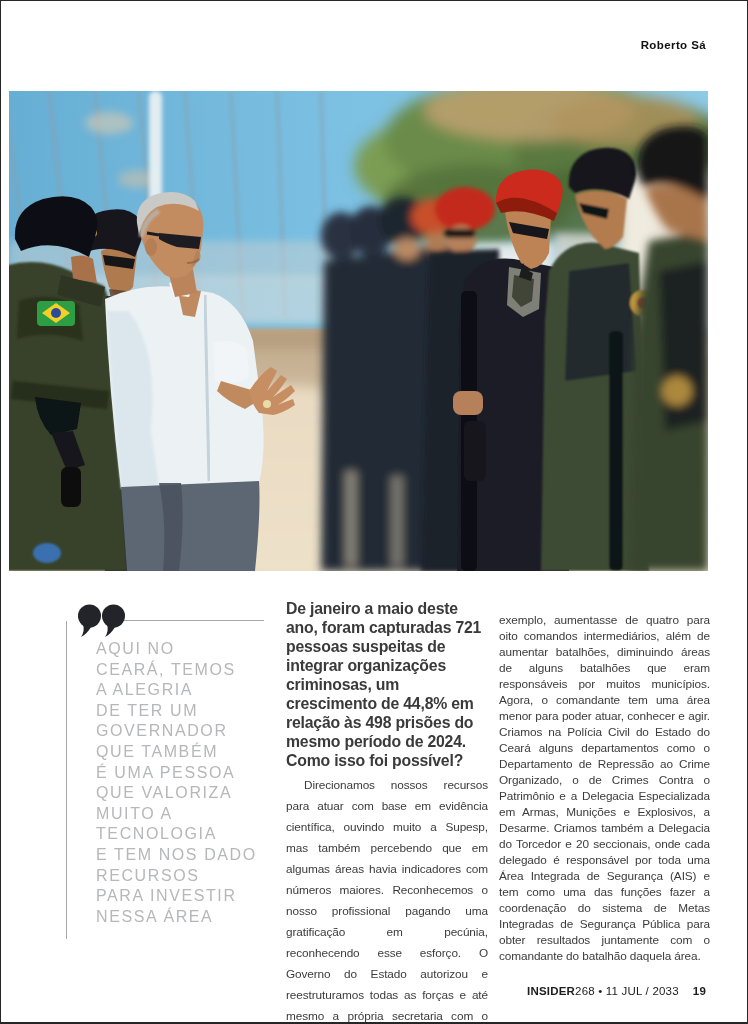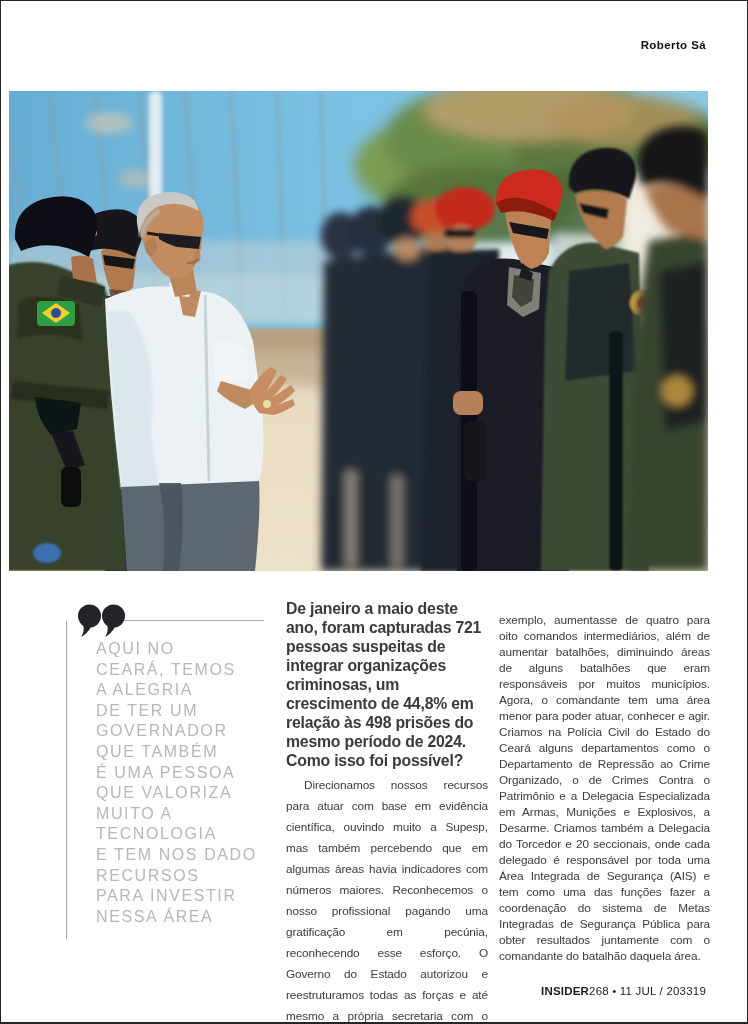--- a/index.html
+++ b/index.html
@@ -49,21 +49,21 @@
   .bodytext.indent{text-indent:18px;}
   .col-right .bodytext{margin-top:12px;line-height:16px;}
 
   
   .footer{
     position:absolute;top:984px;right:41px;
     font-size:11.5px;color:#1c1c1c;letter-spacing:.2px;
     display:flex;align-items:baseline;
   }
   .footer .brand{font-weight:bold;}
-  .footer .pagenum{font-weight:normal;}
+  .footer .pagenum{font-weight:bold;margin-left:14px;}
 </style>
 </head>
 <body>
 
 <div class="page">
 
   <div class="author">Roberto Sá</div>
 
   <div class="photo">
     <svg viewBox="0 0 699 480" preserveAspectRatio="none" aria-hidden="true">

